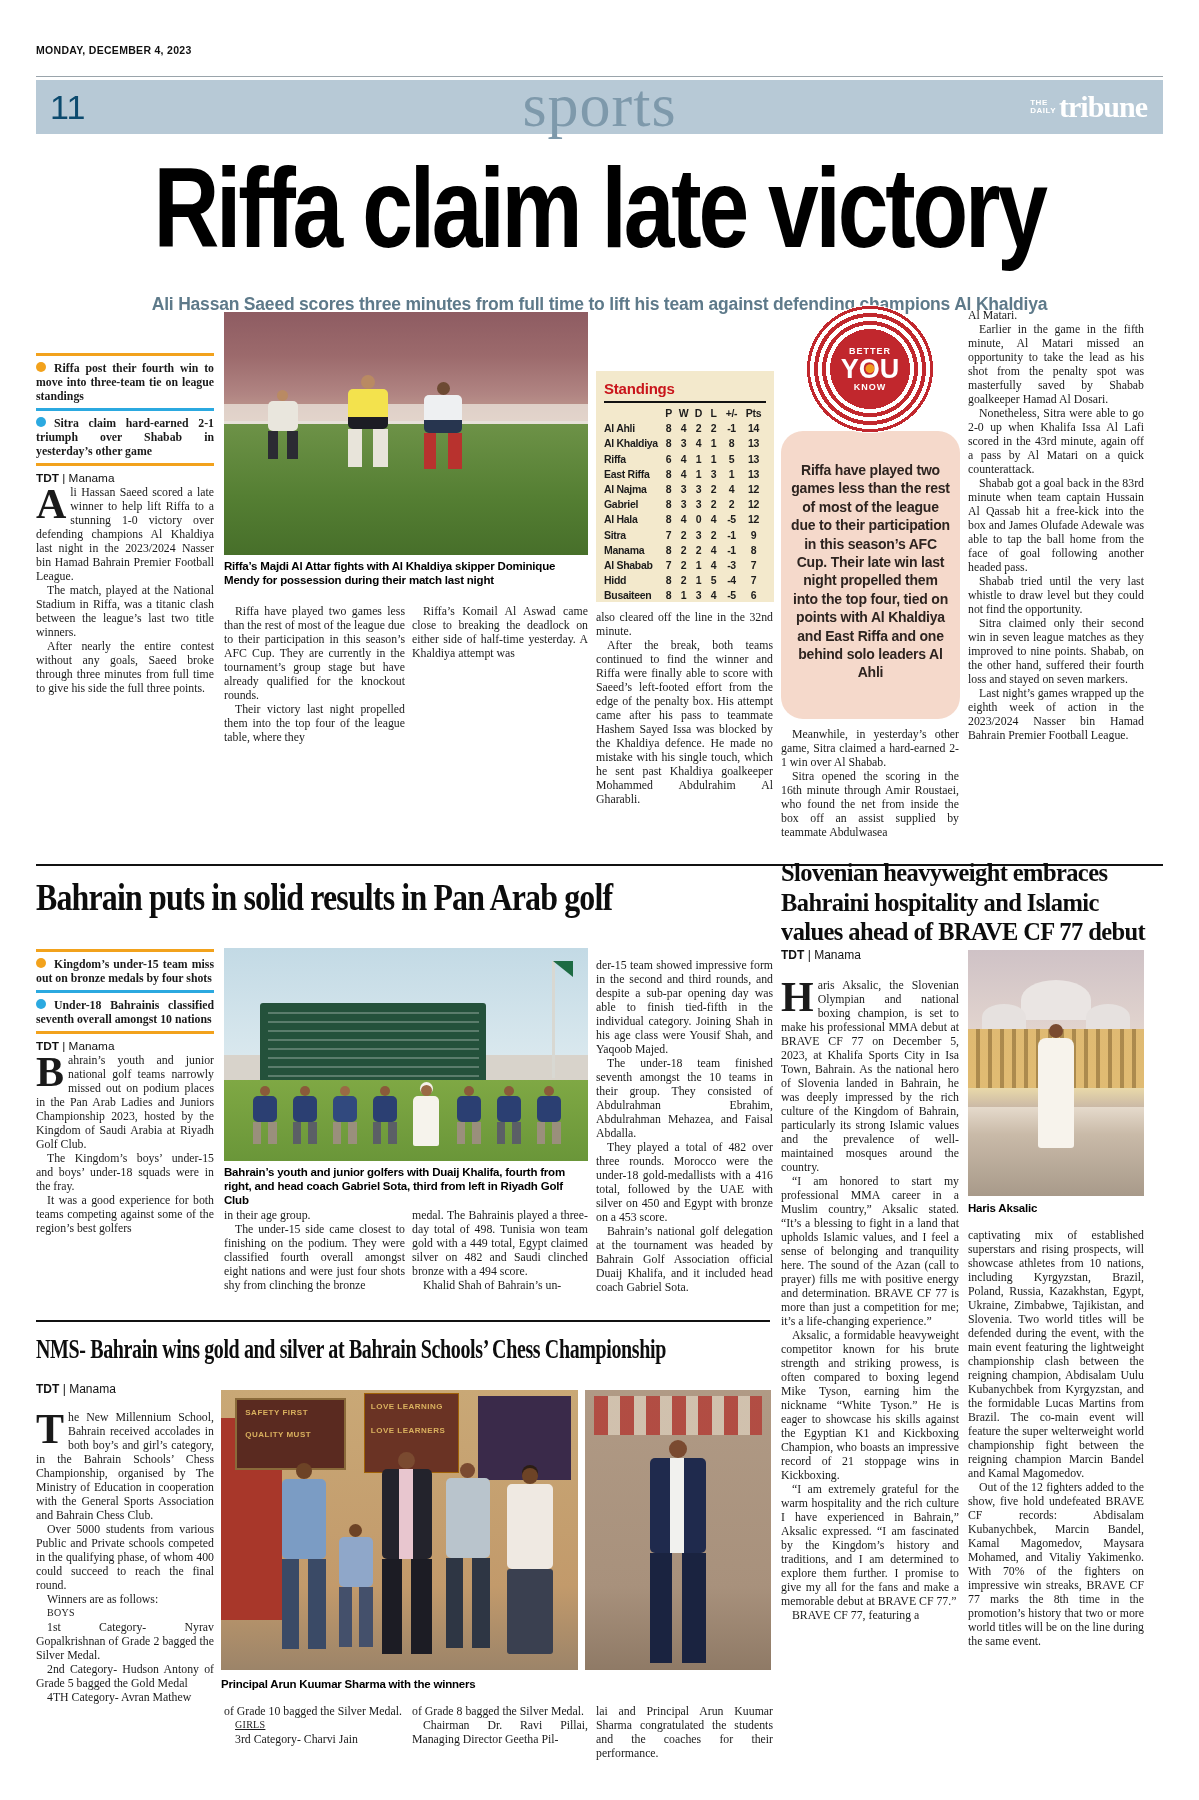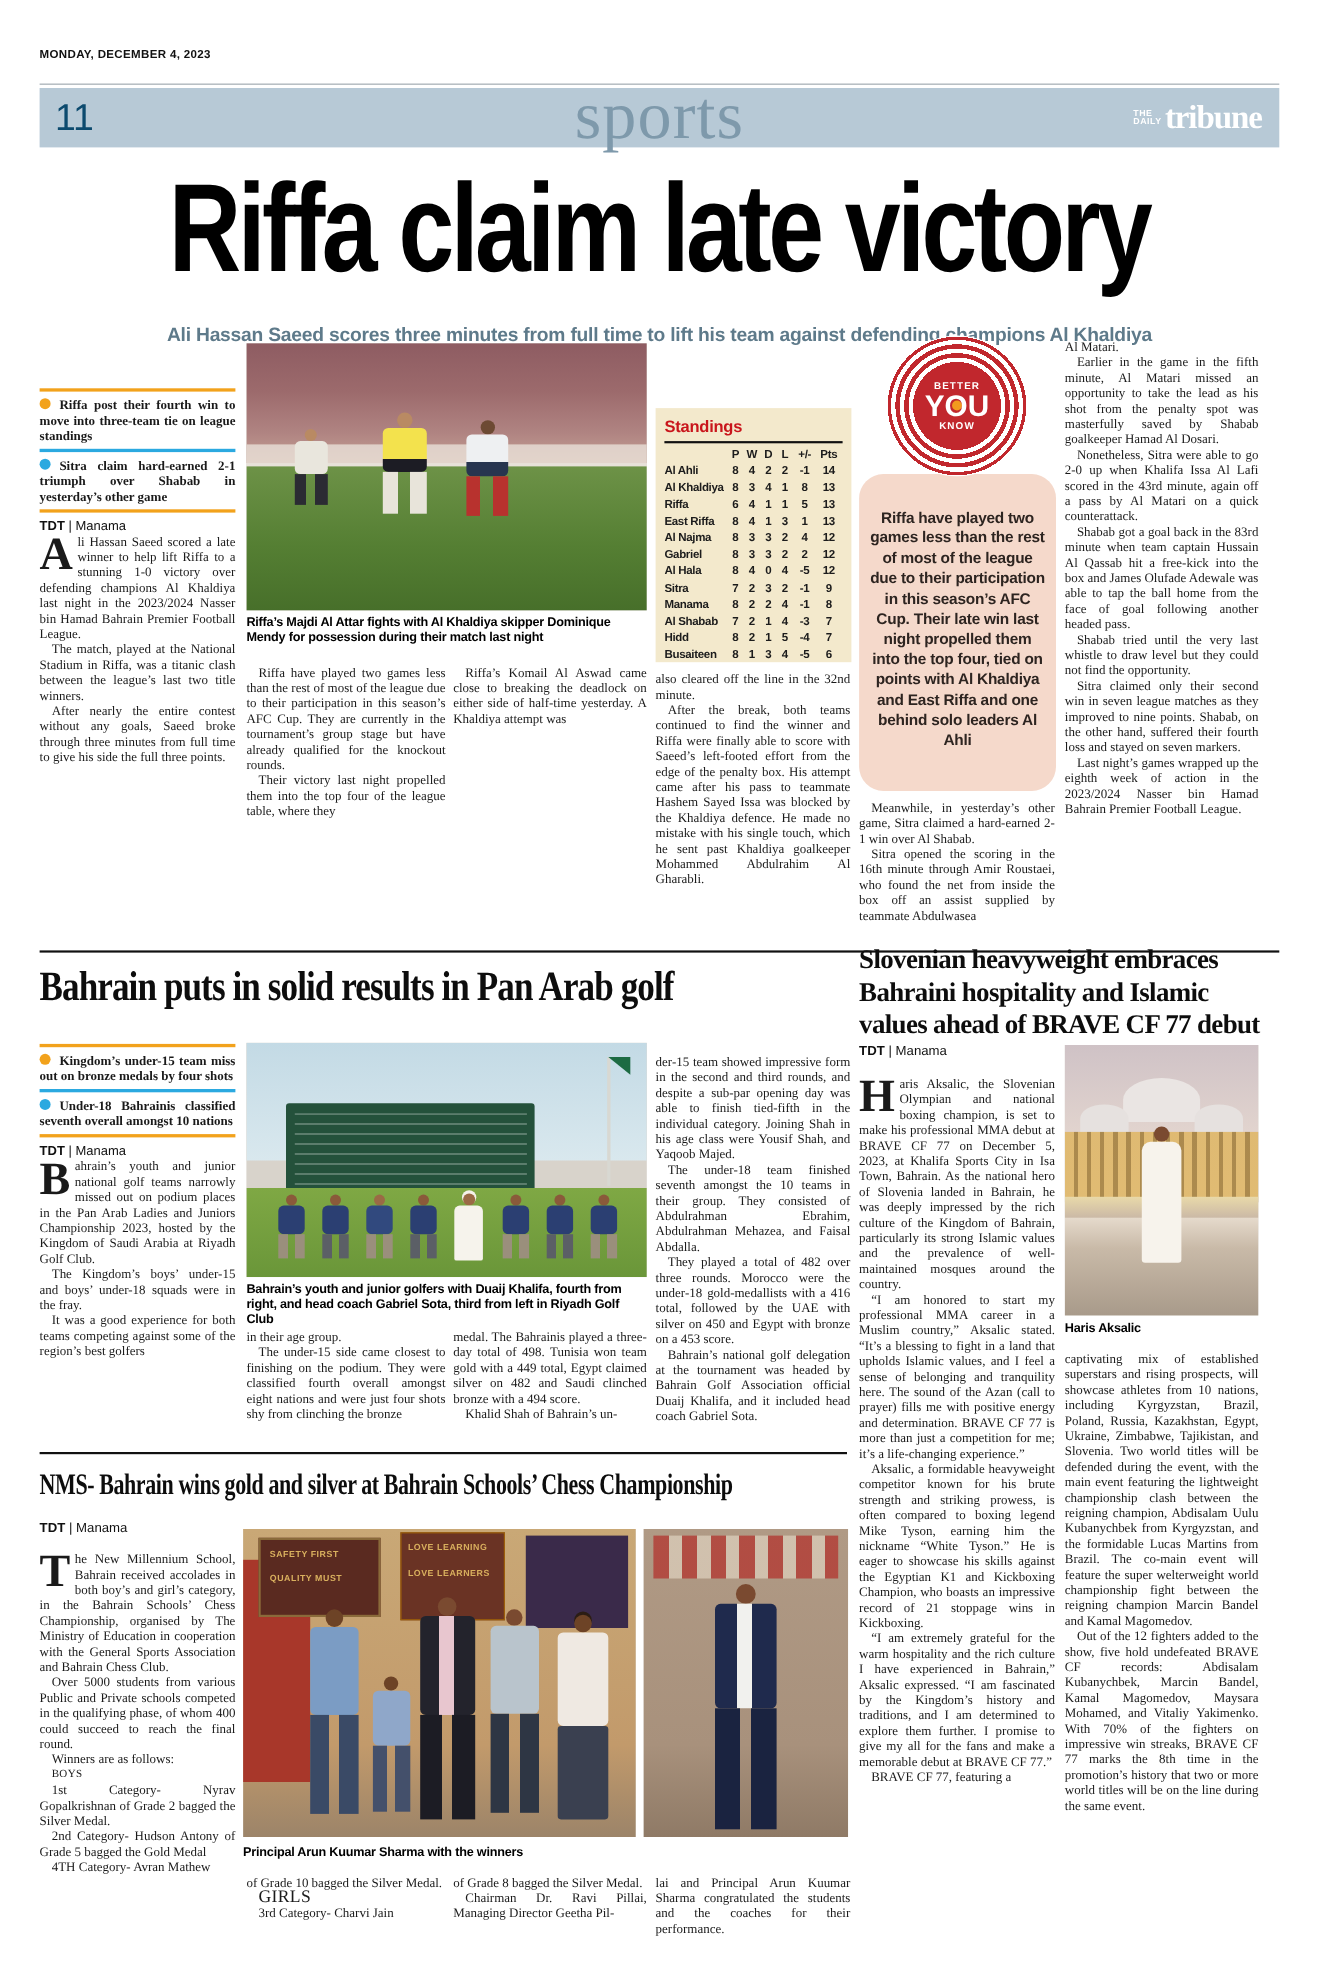--- a/index.html
+++ b/index.html
@@ -458,21 +458,21 @@
     <div class="fig" style="left:50%;top:18%;width:56px;transform:translateX(-50%);">
         <span class="head" style="width:18px;height:18px;background:#7a4a30;"></span>
         <span class="torso" style="height:95px;background:linear-gradient(90deg,#1f2a4d 0 36%,#f1f1ee 36% 60%,#1f2a4d 60% 100%);"></span>
         <span class="legs" style="height:110px;background:linear-gradient(90deg,#1a2340 0 40%,transparent 40% 58%,#1a2340 58% 100%);"></span>
       </div>
   </div>
   <div class="abs caption" style="left:221px;top:1678px;width:420px;">Principal Arun Kuumar Sharma with the winners</div>
 
   <div class="abs body" style="left:224px;top:1704px;width:181px;">
     <p>of Grade 10 bagged the Silver Medal.</p>
-    <p class="in" style="font-size:16px;letter-spacing:.3px;">GIRLS</p>
+    <p class="in" style="font-size:10px;letter-spacing:.3px;text-decoration:underline;">GIRLS</p>
     <p class="in">3rd Category- Charvi Jain</p>
   </div>
   <div class="abs body" style="left:412px;top:1704px;width:176px;">
     <p>of Grade 8 bagged the Silver Medal.</p>
     <p class="in">Chairman Dr. Ravi Pillai, Managing Director Geetha Pil-</p>
   </div>
   <div class="abs body" style="left:596px;top:1704px;width:177px;">
     <p>lai and Principal Arun Kuumar Sharma congratulated the students and the coaches for their performance.</p>
   </div>
 

